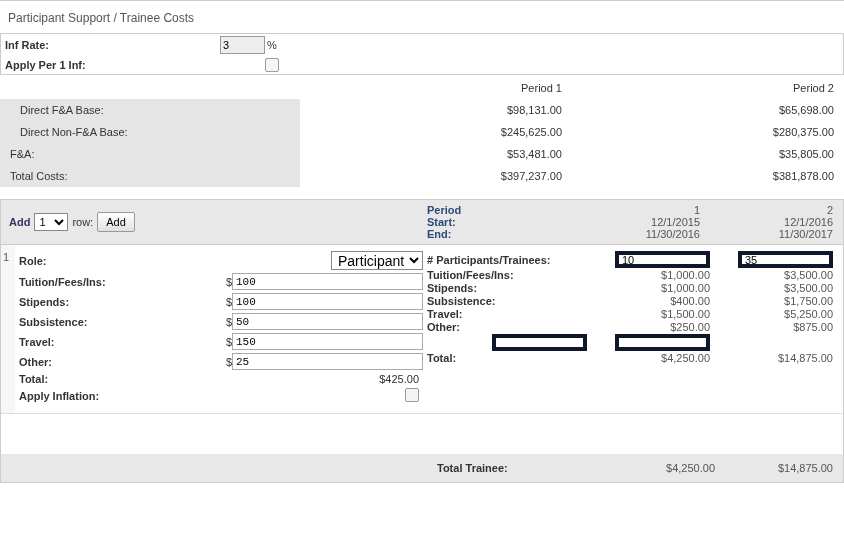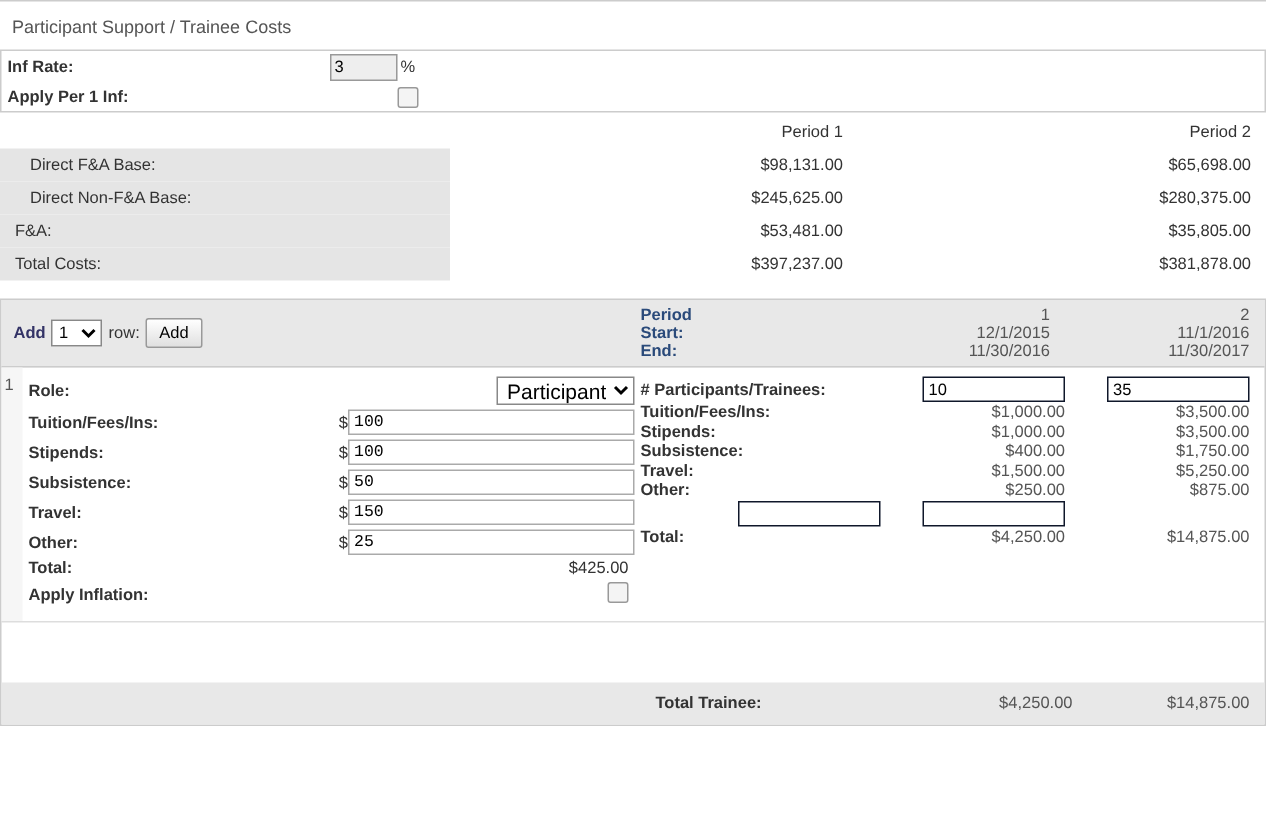--- a/index.html
+++ b/index.html
@@ -33,21 +33,21 @@
 .form-row .flabel { width: 205px; font-weight: bold; }
 .form-row .dollar { width: 8px; text-align: right; }
 .form-row .finput { flex: 1; height: 17px; border: 1px solid #aaa; padding: 0 3px; font-family: Liberation Mono, monospace; font-size: 11px; }
 .role-select { width: 92px; height: 19px; border: 1px solid #888; background: #fff; font-family: inherit; font-size: 14px; padding: 0 2px; margin-left: auto; }
 .form-row.total .flabel { }
 .form-row.total .tval { flex: 1; text-align: right; padding-right: 4px; }
 .right-grid { flex: 1; padding: 6px 10px 6px 0; }
 .rg-row { display: grid; grid-template-columns: 160px 1fr 1fr; align-items: center; margin-bottom: 1px; }
 .rg-row .rlabel { font-weight: bold; }
 .rg-row .rval { text-align: right; color: #555; }
-.rg-row .rinput { height: 17px; border: 1px solid #0f172a; padding: 0 3px; font-family: inherit; font-size: 11px; }
+.rg-row .rinput { height: 17px; border: 4px solid #0f172a; padding: 0 3px; font-family: inherit; font-size: 11px; }
 .rg-row .rcell { display: flex; justify-content: flex-end; }
 .rg-row .rcell .rinput { width: 95px; }
 .panel-footer { display: flex; background: #e8e8e8; }
 .panel-footer .spacer { width: 426px; }
 .panel-footer .totgrid { flex: 1; display: grid; grid-template-columns: 160px 1fr 1fr; padding: 8px 10px; }
 .panel-footer .tlabel { font-weight: bold; }
 .panel-footer .tval { text-align: right; color: #555; }
 </style>
 </head>
 <body>
@@ -104,21 +104,21 @@
       <select class="add-select"><option>1</option></select>
       <span>row:</span>
       <button class="add-button">Add</button>
     </div>
     <div class="period-header">
       <div class="plabel">Period</div>
       <div class="pval">1</div>
       <div class="pval">2</div>
       <div class="plabel">Start:</div>
       <div class="pval">12/1/2015</div>
-      <div class="pval">11/1/2016</div>
+      <div class="pval">12/1/2016</div>
       <div class="plabel">End:</div>
       <div class="pval">11/30/2016</div>
       <div class="pval">11/30/2017</div>
     </div>
   </div>
 
   <div class="panel-body">
     <div class="rownum">1</div>
     <div class="left-form">
       <div class="form-row">

